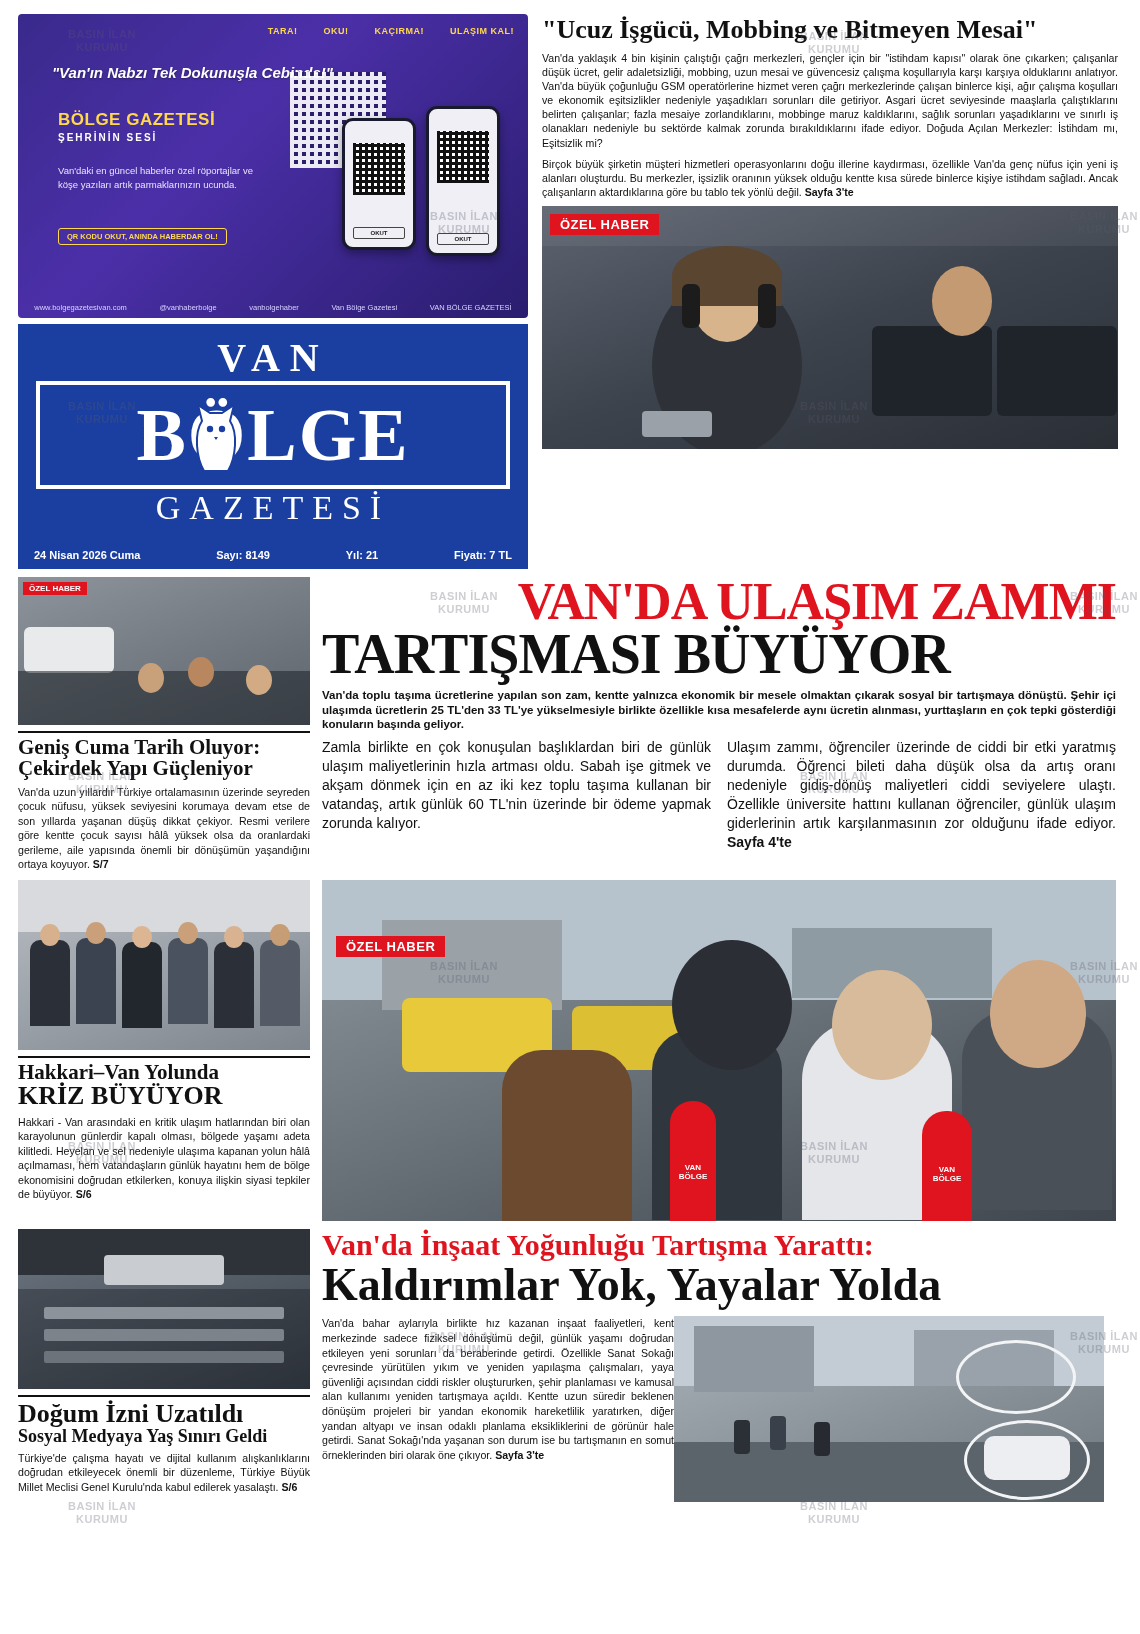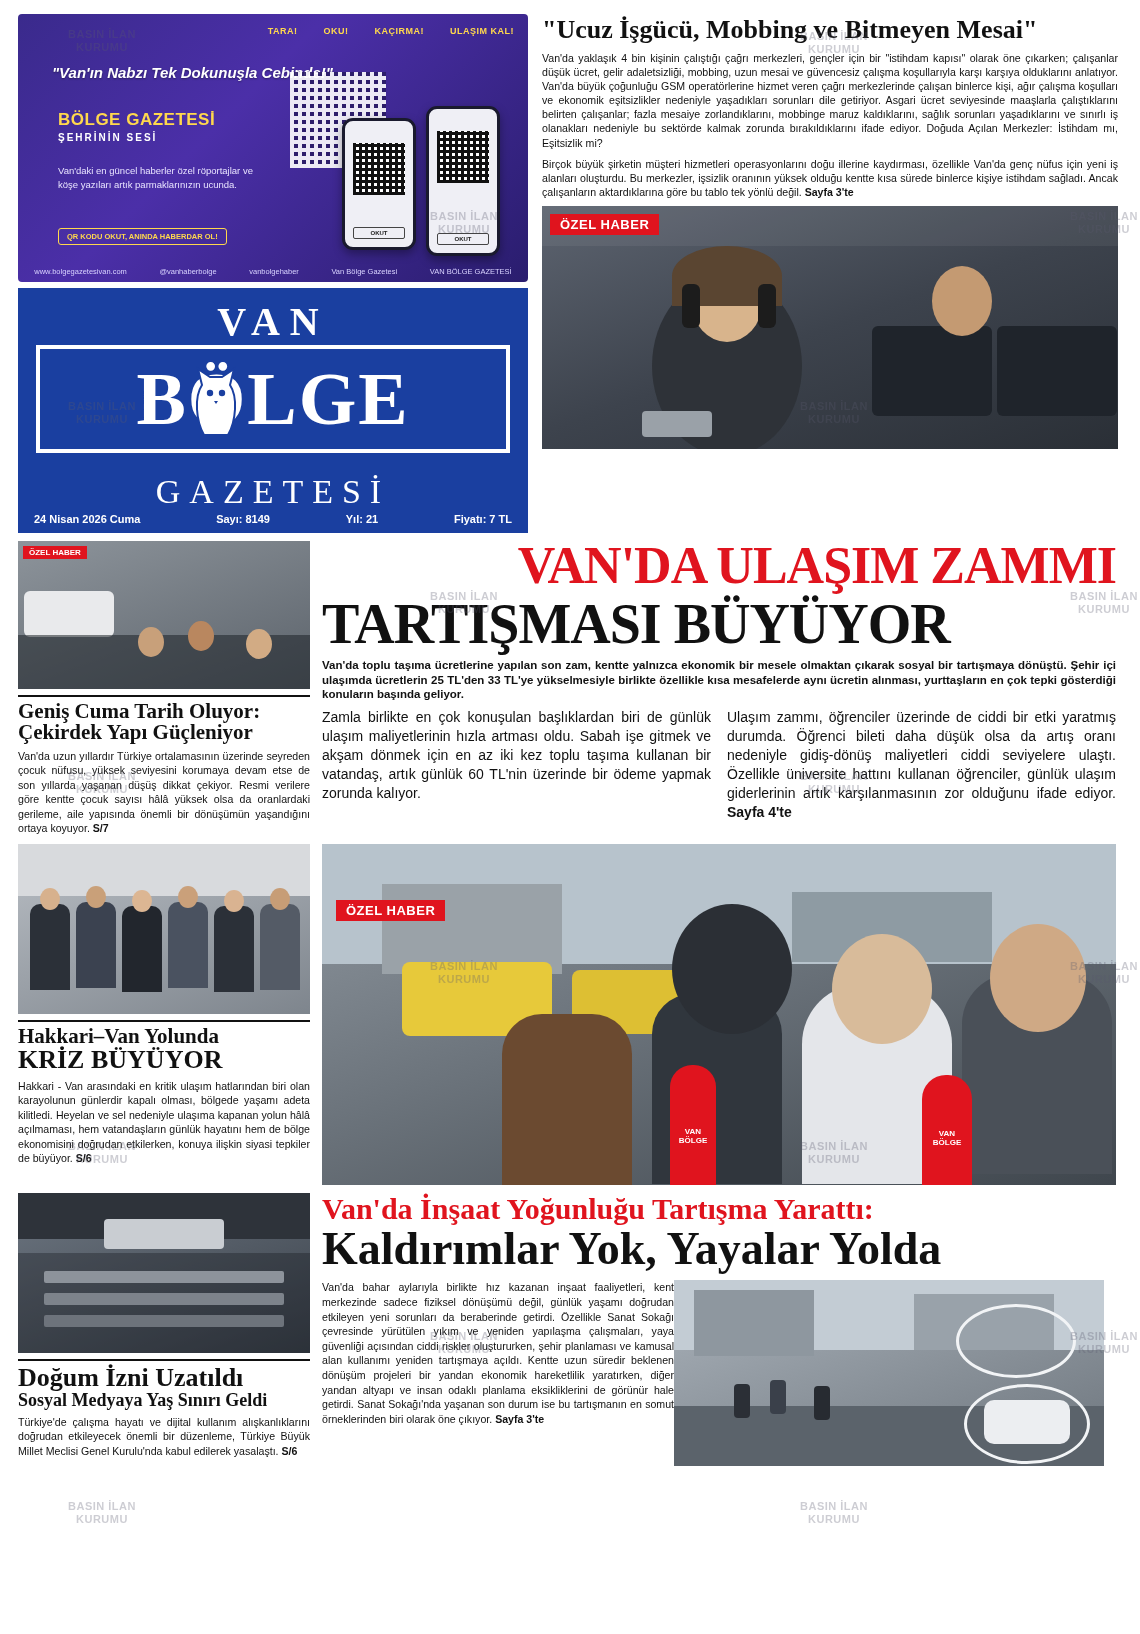--- a/index.html
+++ b/index.html
@@ -11,21 +11,21 @@
     color:#111;
     position:relative;
     overflow:hidden;
   }
   .page { position:relative; width:1140px; height:1634px; padding:14px 18px; }
 
   
   .top-area { display:flex; gap:14px; }
   .ad-col { width:510px; }
   .ad-banner {
-    width:510px; height:268px; border-radius:4px;
+    width:510px; height:304px; border-radius:4px;
     background:linear-gradient(135deg,#3a2a8c 0%,#4b2fa8 40%,#2a1d6e 100%);
     position:relative; overflow:hidden; color:#fff;
   }
   .ad-banner .menu {
     position:absolute; top:12px; right:14px; display:flex; gap:26px;
     font-size:9px; font-weight:bold; letter-spacing:.5px; color:#ffd84d;
   }
   .ad-slogan {
     position:absolute; top:50px; left:34px; width:300px;
     font-size:15px; font-weight:bold; font-style:italic; color:#fff;
@@ -76,21 +76,21 @@
   }
   .mh-van { text-align:center; font-size:40px; font-weight:bold; letter-spacing:10px; margin-top:8px; font-family:"Liberation Serif", serif;}
   .mh-box {
     margin:0 16px; border:4px solid #fff; height:108px; position:relative;
     display:flex; align-items:center; justify-content:center;
   }
   .mh-bolge { font-size:74px; font-weight:bold; font-family:"Liberation Serif", serif; letter-spacing:2px; line-height:1;}
   .mh-cat {
     position:absolute; left:148px; top:14px; width:56px; height:80px;
   }
-  .mh-gaz { text-align:center; font-size:34px; letter-spacing:9px; margin-top:20px; font-family:"Liberation Serif", serif;}
+  .mh-gaz { text-align:center; font-size:34px; letter-spacing:9px; margin-top:0; font-family:"Liberation Serif", serif;}
   .mh-info {
     position:absolute; bottom:6px; left:0; right:0; display:flex; justify-content:space-between;
     padding:0 14px; font-size:11px; font-weight:bold;
   }
 
   
   .lead-col { width:576px; }
   .lead-kicker { font-size:27px; font-weight:bold; color:#e0141e; font-family:"Liberation Serif", serif; line-height:1.05;}
   .lead-head { font-size:26px; font-weight:bold; color:#111; font-family:"Liberation Serif", serif; line-height:1.08; margin-top:2px;}
   .lead-body { font-size:10.6px; line-height:1.33; margin-top:7px; text-align:justify; }
@@ -103,21 +103,21 @@
     position:absolute; top:8px; left:8px; background:#e0141e; color:#fff; font-weight:bold;
     font-size:13px; padding:3px 10px; letter-spacing:.5px; z-index:4;
   }
   .blob { position:absolute; border-radius:50%; }
 
   
   .banner { margin-top:8px; display:flex; gap:12px; }
   .banner-left { width:292px; }
   .banner-right { width:794px; }
   .bh1 { font-size:52px; font-weight:bold; color:#e0141e; font-family:"Liberation Serif", serif; line-height:.95; text-align:right; letter-spacing:-1px;}
-  .bh2 { font-size:56px; font-weight:bold; color:#111; font-family:"Liberation Serif", serif; line-height:.95; text-align:left; letter-spacing:-1px; margin-top:8px;}
+  .bh2 { font-size:56px; font-weight:bold; color:#111; font-family:"Liberation Serif", serif; line-height:.95; text-align:left; letter-spacing:-1px; margin-top:2px;}
   .banner-sub { font-size:11.5px; font-weight:bold; line-height:1.3; margin-top:6px; text-align:justify; }
 
   
   .ribbons { display:flex; gap:16px; margin-top:8px; }
   .ribbon {
     flex:1; background:#e0141e; color:#fff; text-align:center; font-weight:bold;
     font-size:12.5px; padding:5px 4px; line-height:1.2; position:relative;
     font-family:"Liberation Serif", serif;
   }
   .ribbon::after{ content:""; position:absolute; right:-9px; top:0; border-top:14px solid transparent;

